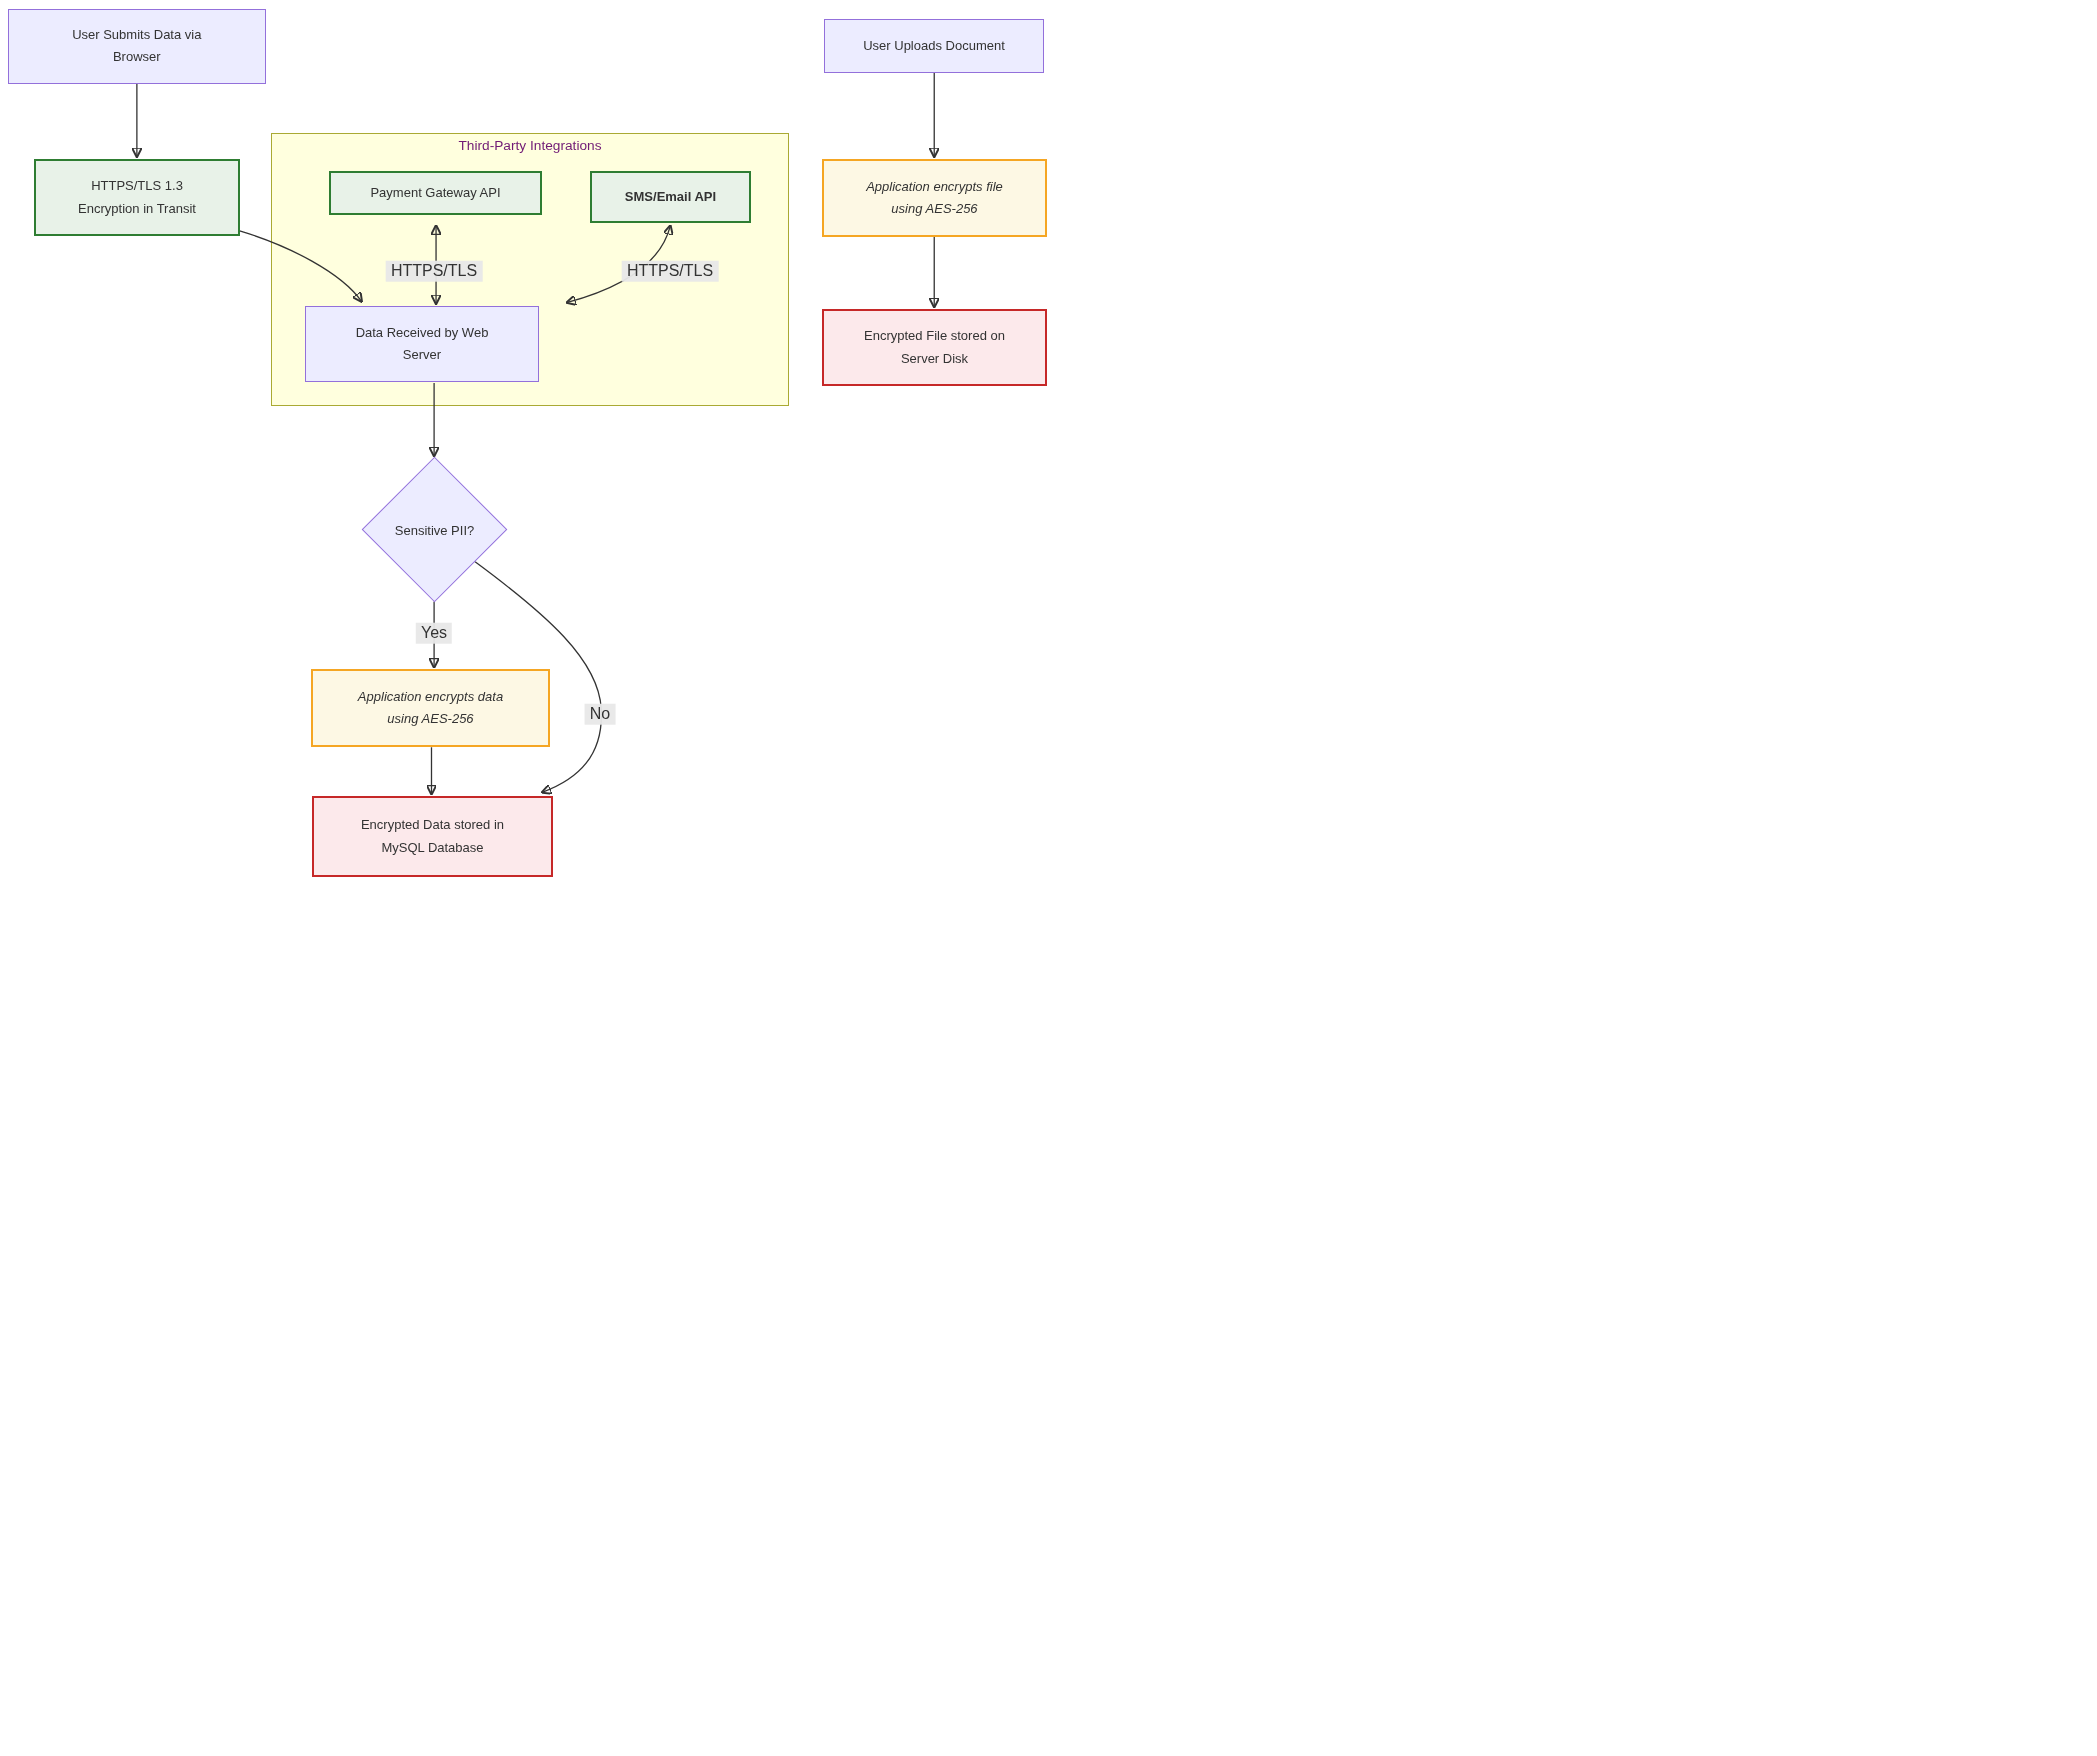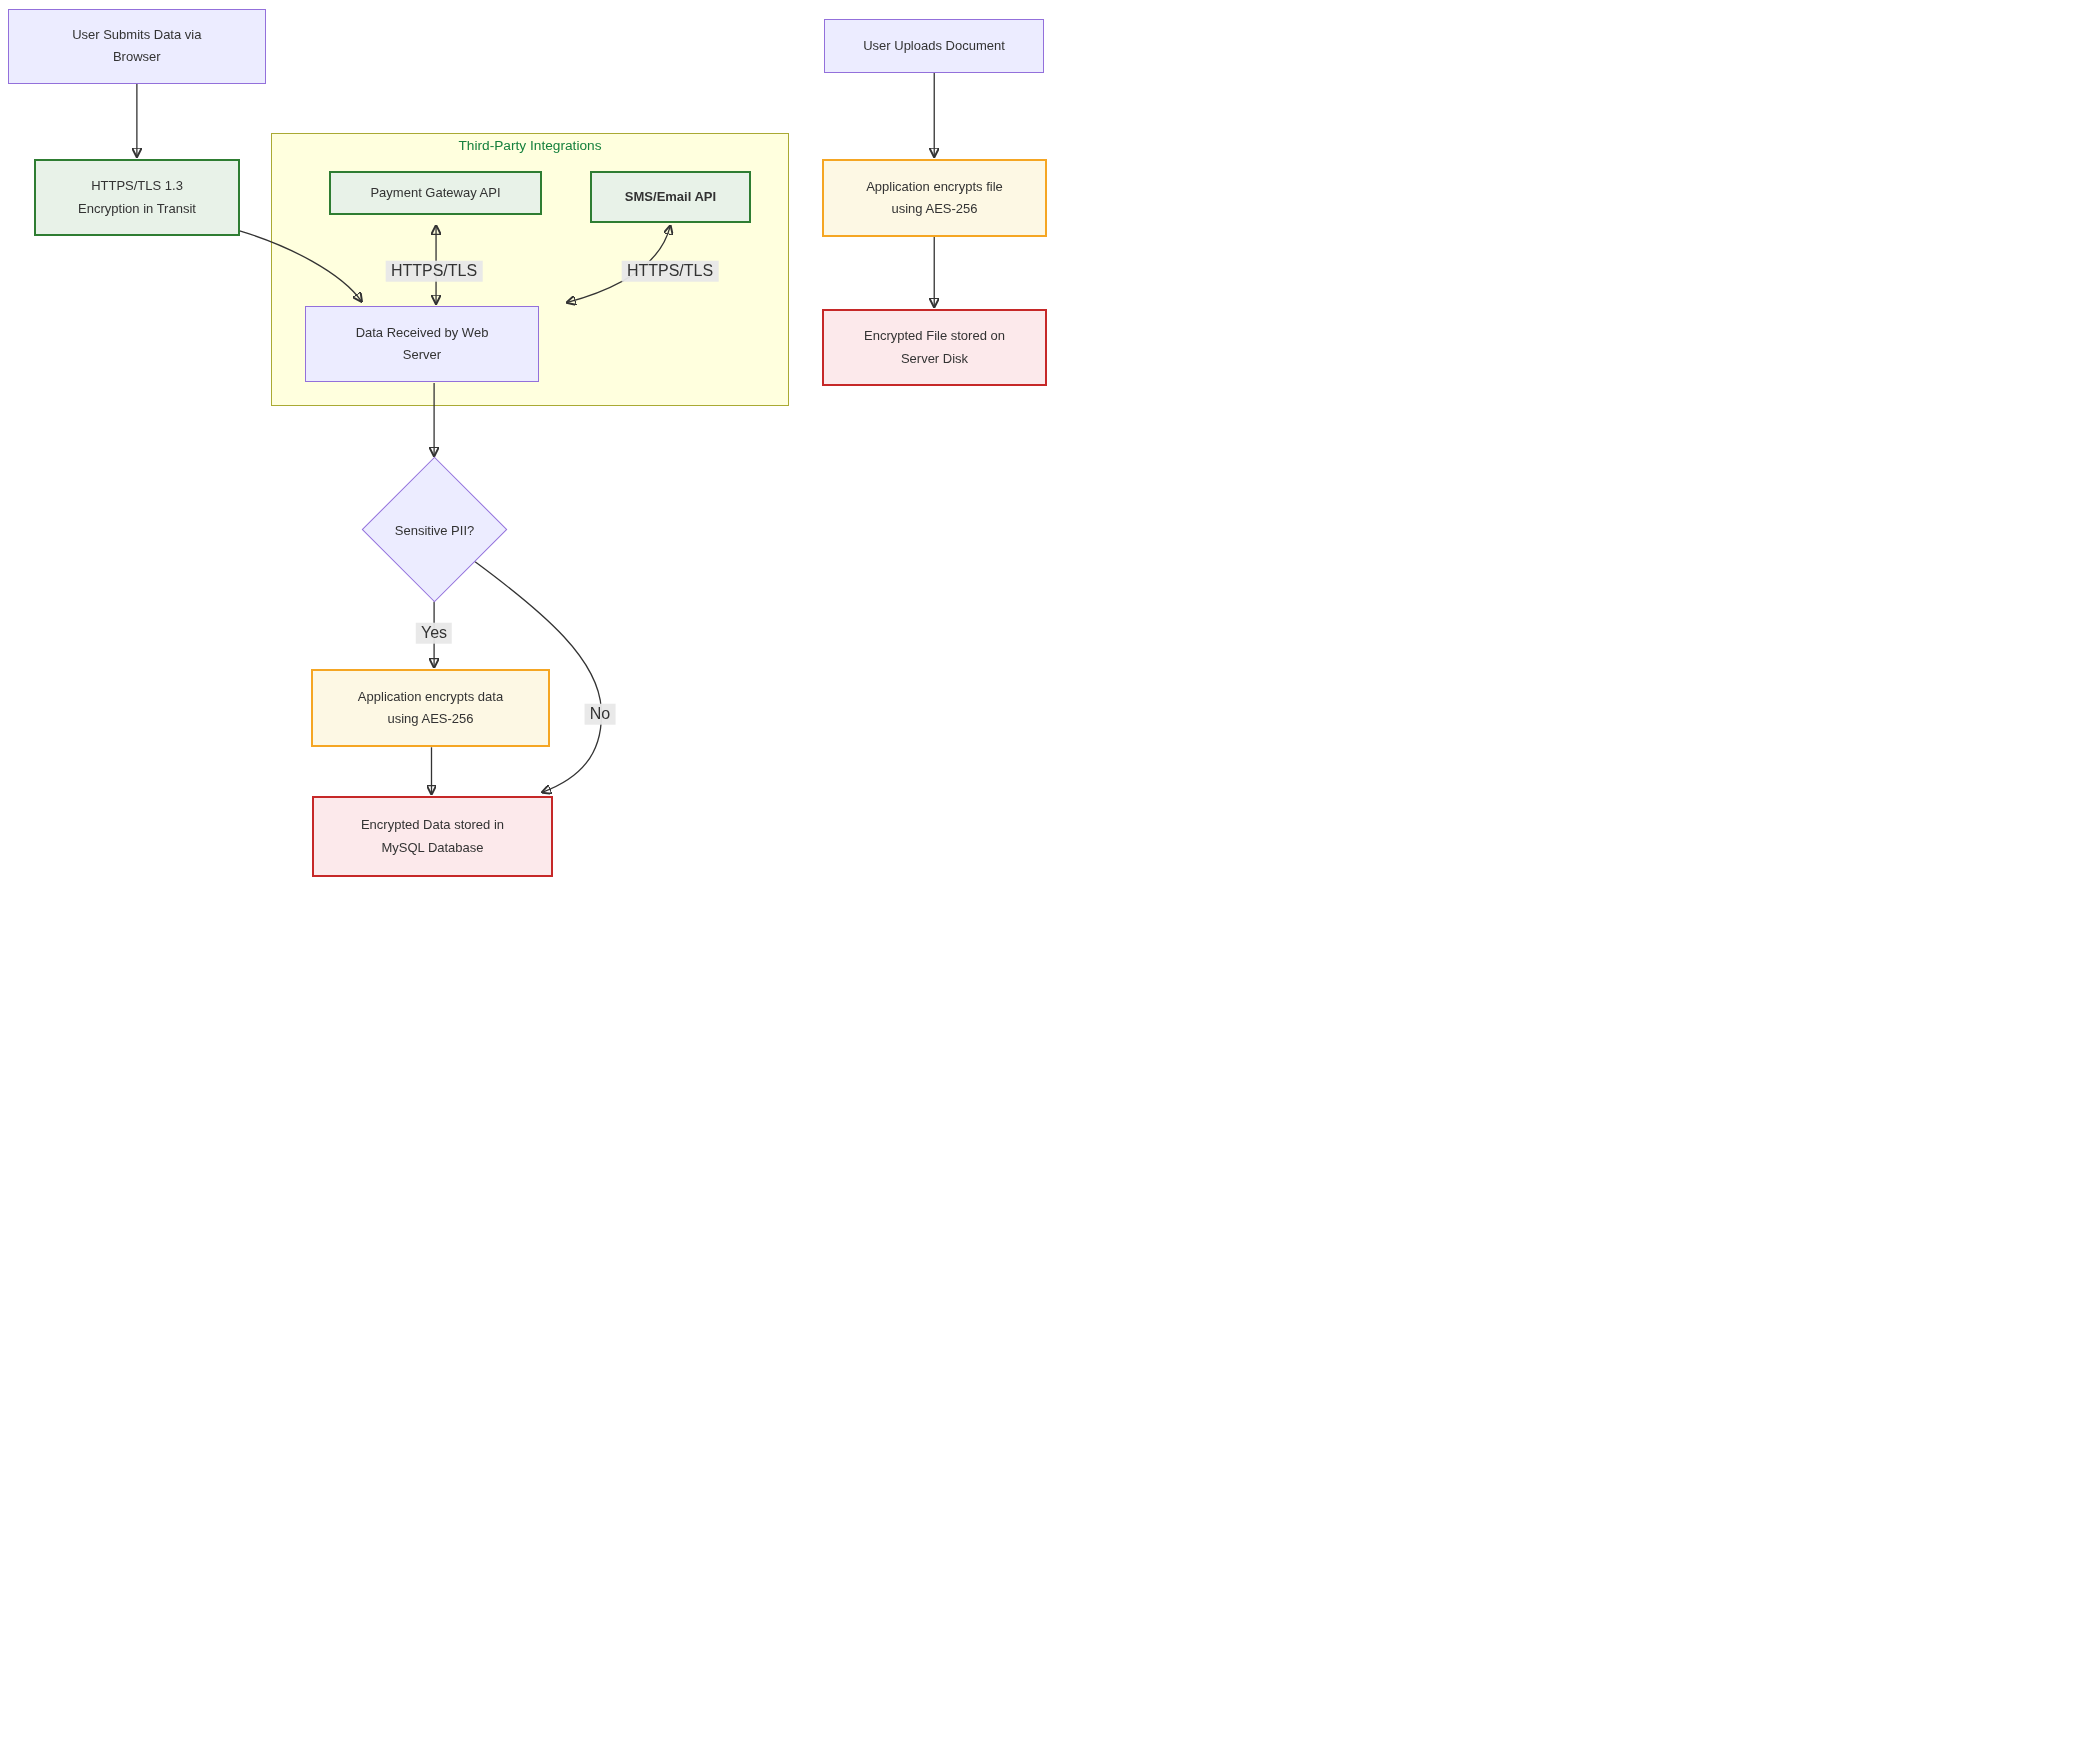--- a/index.html
+++ b/index.html
@@ -25,21 +25,21 @@
     border: 1.3px solid #aaaa33;
     box-sizing: border-box;
     z-index: 1;
   }
   .subgraph-title {
     position: absolute;
     top: 3.9px; left: 0;
     width: 100%;
     text-align: center;
     font-size: 13.7px;
-    color: #15803d;
+    color: #701a75;
   }
   
   svg.edges {
     position: absolute;
     left: 0; top: 0;
     z-index: 2;
   }
   svg.edges path, svg.edges line {
     stroke: #333333;
     stroke-width: 2;
@@ -54,21 +54,21 @@
     justify-content: center;
     text-align: center;
     font-size: 13px;
     line-height: 1.7;
     white-space: pre-line;
     z-index: 3;
   }
   .node.lavender { background: #ececff; border: 1.3px solid #9370db; }
   .node.green    { background: #e8f2e8; border: 2.6px solid #2e7d32; }
   .node.green.small { border-width: 2px; }
-  .node.orange   { background: #fdf8e4; border: 2.6px solid #f5a623; }
+  .node.orange   { background: #fdf8e4; border: 2.6px solid #f5a623; font-style: italic; }
   .node.red      { background: #fce9eb; border: 2.6px solid #c62828; }
 
   #n-user-submits { left: 7.8px;   top: 8.5px;   width: 258px; height: 75px; }
   #n-https-tls    { left: 34px;   top: 159px;  width: 206px; height: 77px; }
   #n-payment      { left: 329px;  top: 171px;  width: 213px; height: 44px; }
   #n-sms          { left: 590px;  top: 171px;  width: 161px; height: 52px; font-weight: bold; }
   #n-data         { left: 305px;  top: 306px;  width: 234px; height: 76px; }
   #n-app-data     { left: 311px;  top: 669px; width: 239px; height: 78px; }
   #n-mysql        { left: 312px;  top: 796px; width: 241px; height: 81px; }
   #n-uploads      { left: 824px; top: 19px;   width: 220px; height: 54px; }

